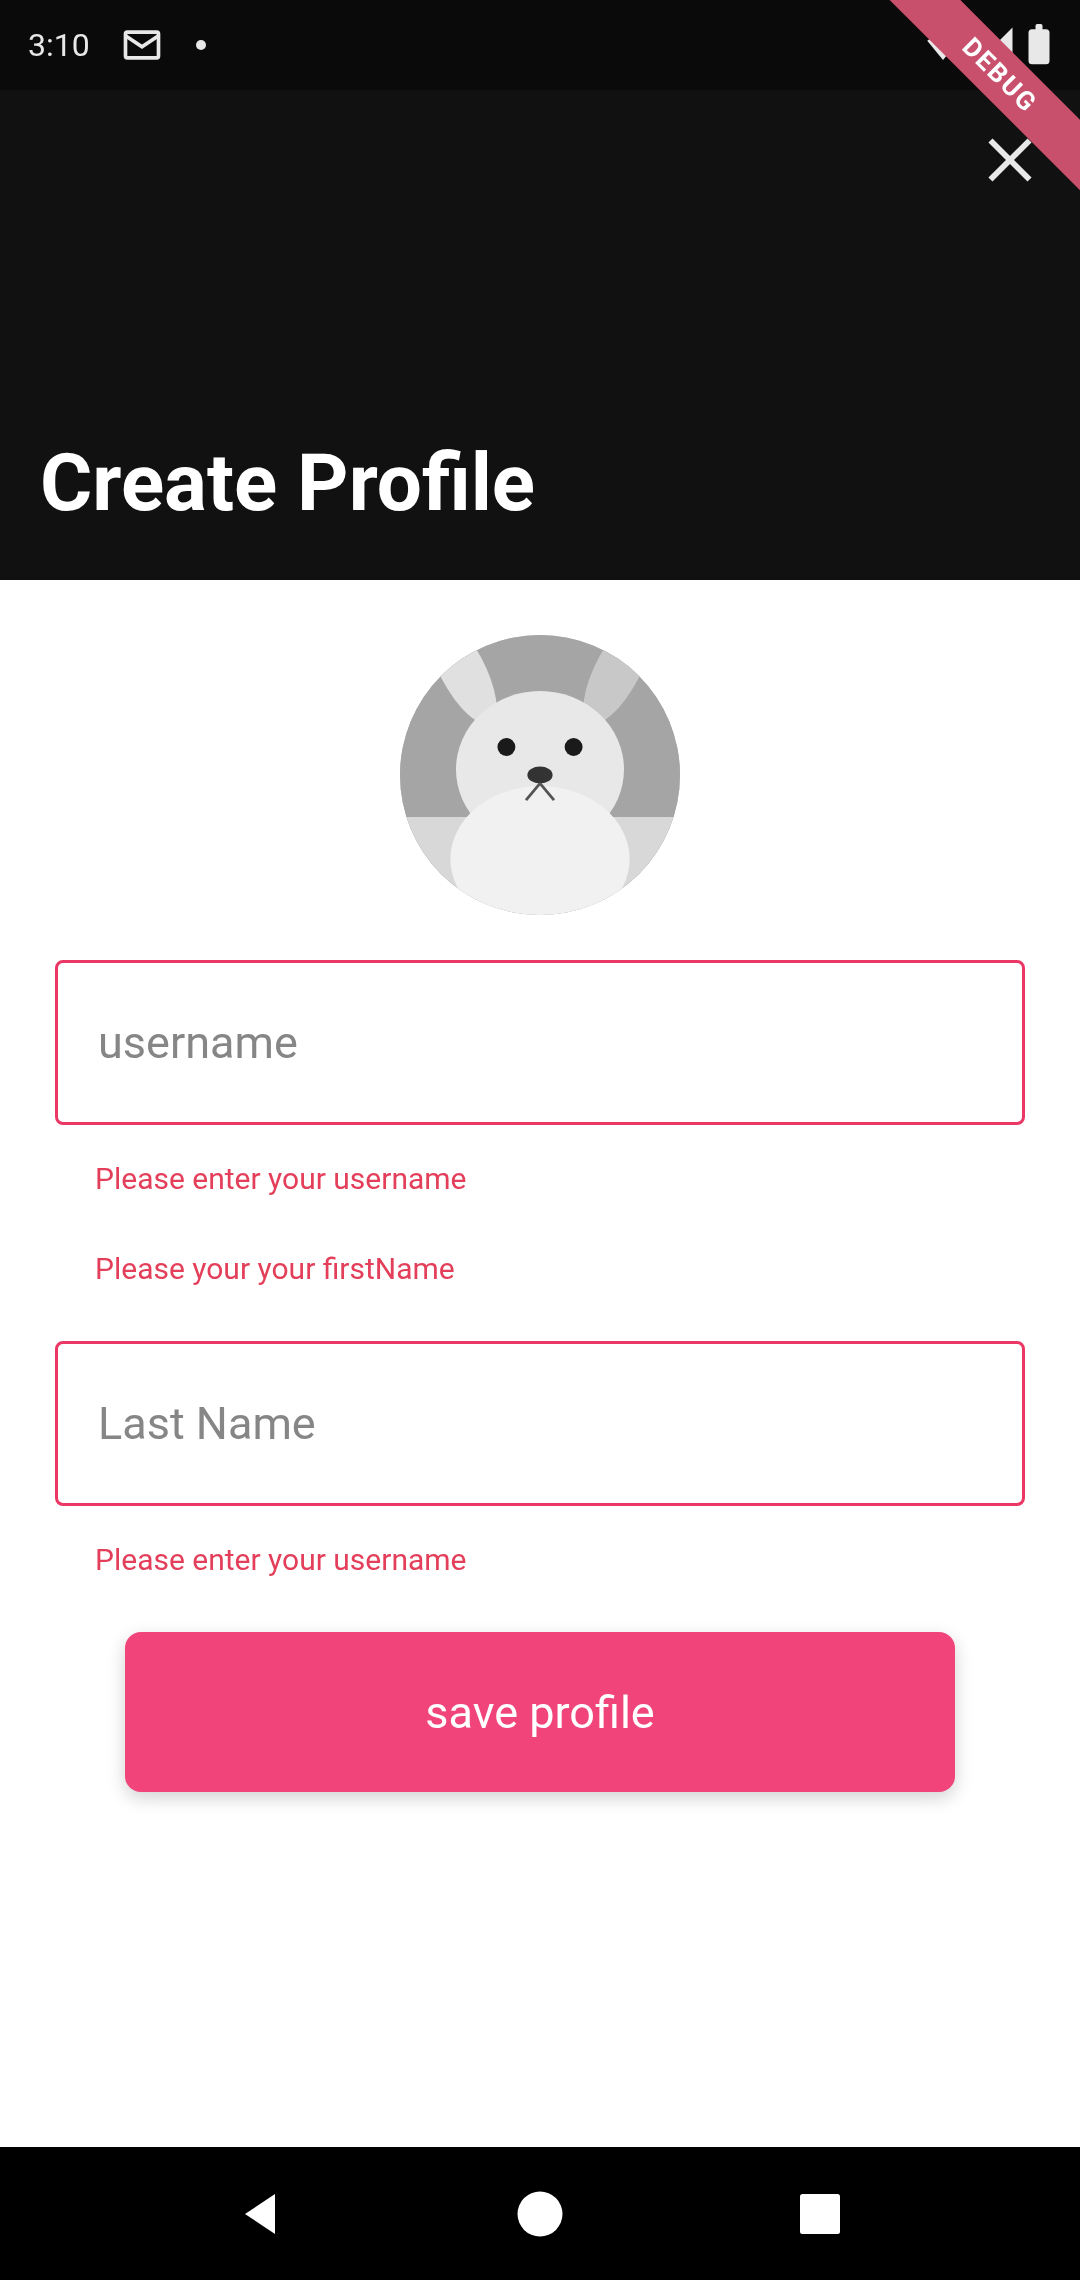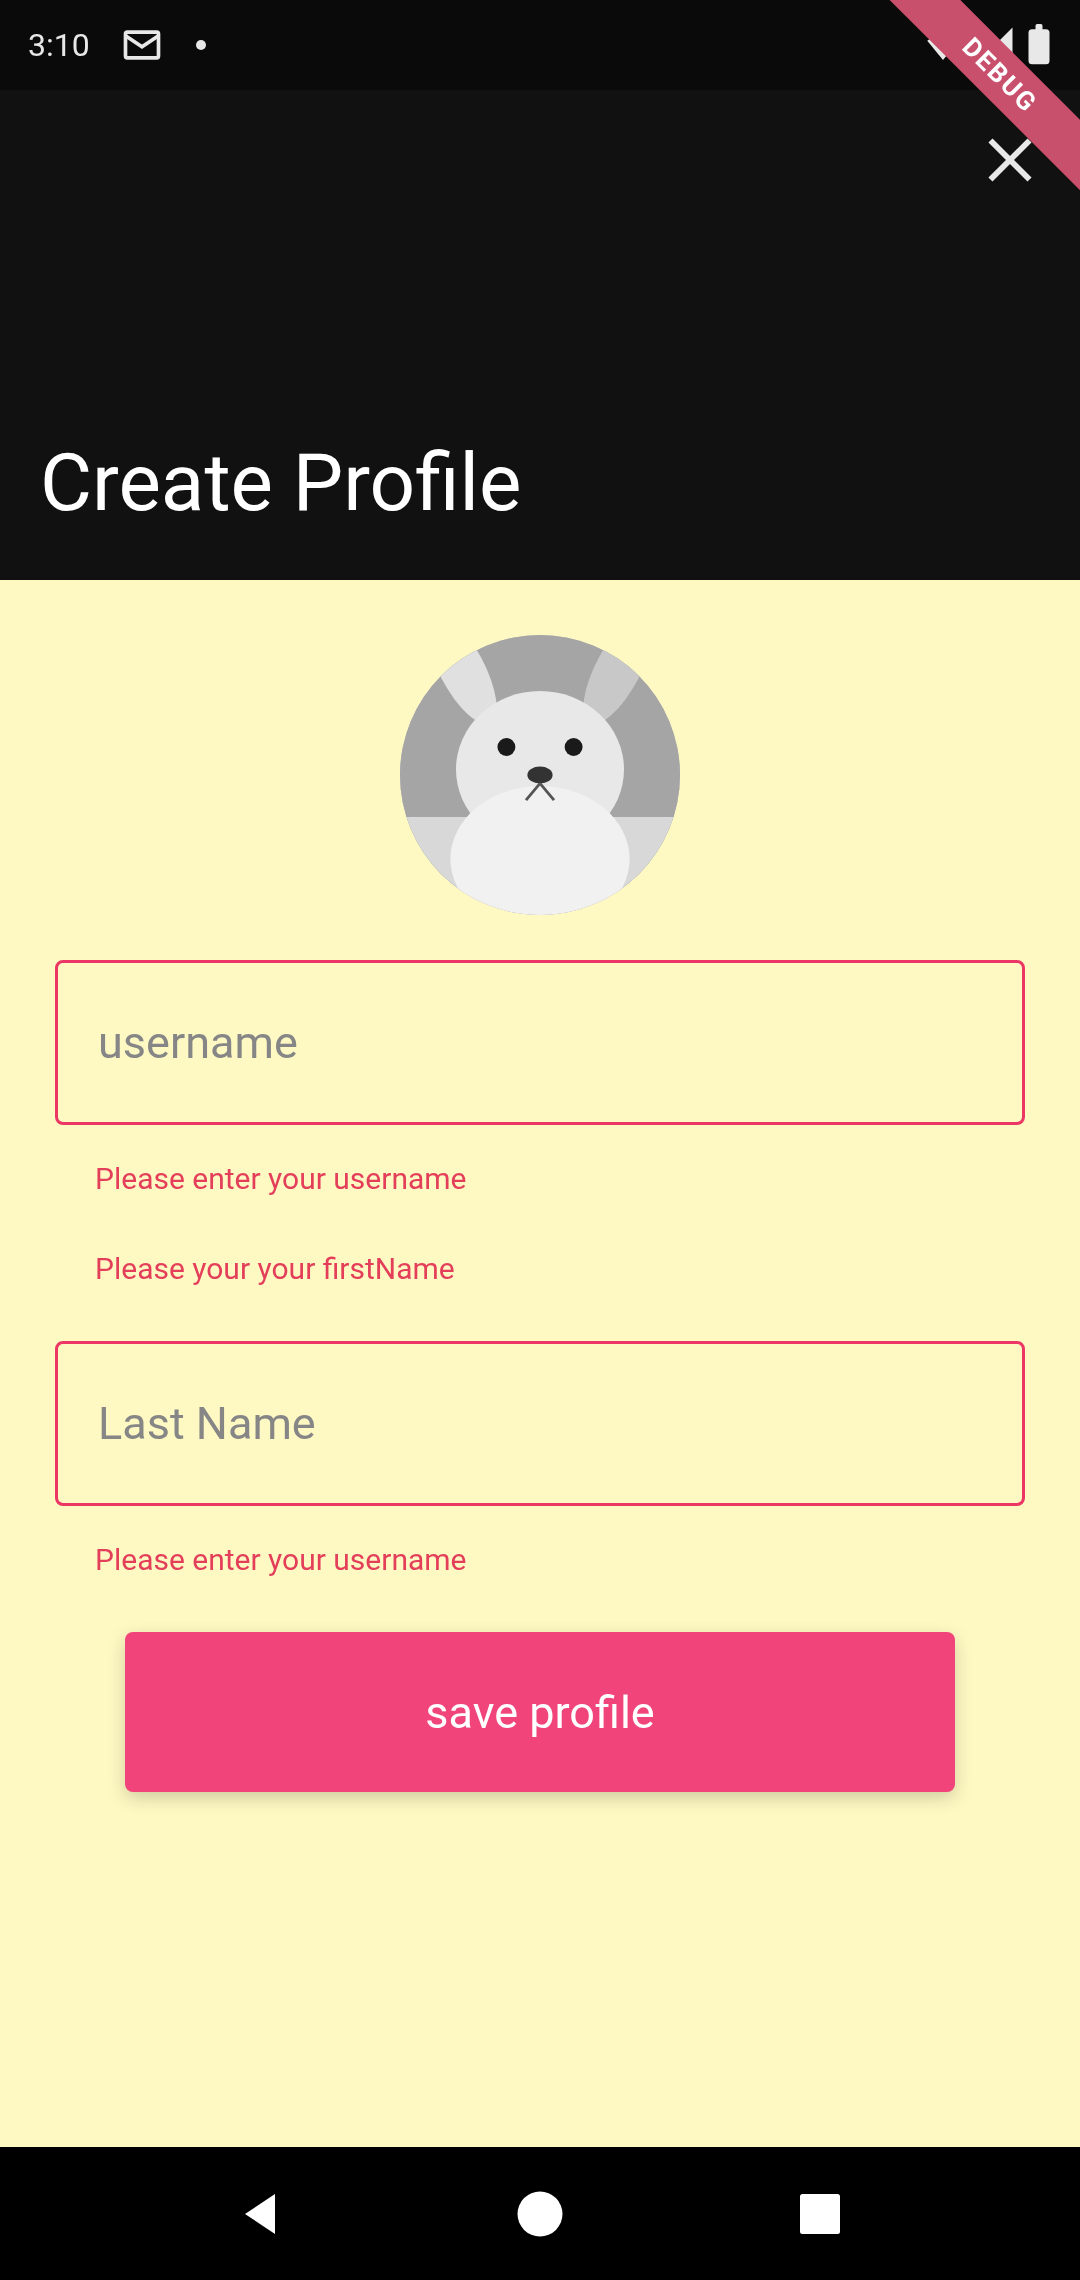--- a/index.html
+++ b/index.html
@@ -36,25 +36,25 @@
       right: 40px;
       width: 60px;
       height: 60px;
       cursor: pointer;
     }
     .page-title {
       position: absolute;
       bottom: 50px;
       left: 40px;
       font-size: 80px;
-      font-weight: 400;
+      font-weight: 700;
       color: #fff;
     }
     .content {
-      background: #fef9c3;
+      background: #ffffff;
       height: 1567px;
       padding: 55px 55px 0 55px;
       display: flex;
       flex-direction: column;
       align-items: center;
     }
     .avatar {
       width: 280px;
       height: 280px;
       border-radius: 50%;
@@ -81,21 +81,21 @@
       color: #e43f5a;
       font-size: 30px;
       margin-top: 36px;
       padding-left: 40px;
     }
     .save-btn {
       width: 830px;
       height: 160px;
       background: #f0447a;
       border: none;
-      border-radius: 8px;
+      border-radius: 16px;
       color: #fff;
       font-size: 45px;
       font-family: inherit;
       cursor: pointer;
       margin: 20px auto 0 auto;
       display: block;
       box-shadow: 0 6px 18px rgba(0,0,0,0.18);
     }
     .debug-ribbon {
       position: absolute;

